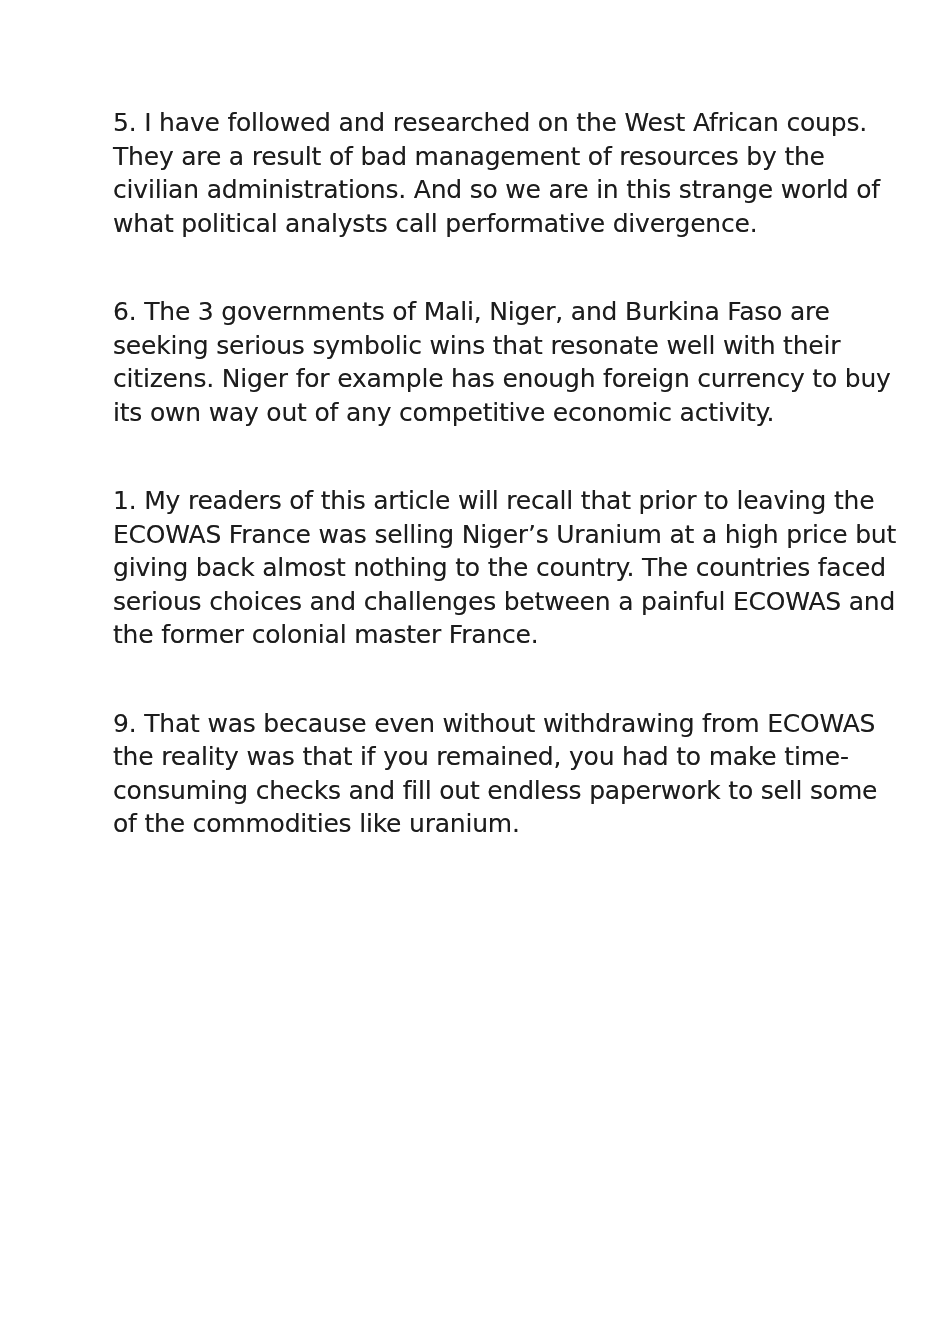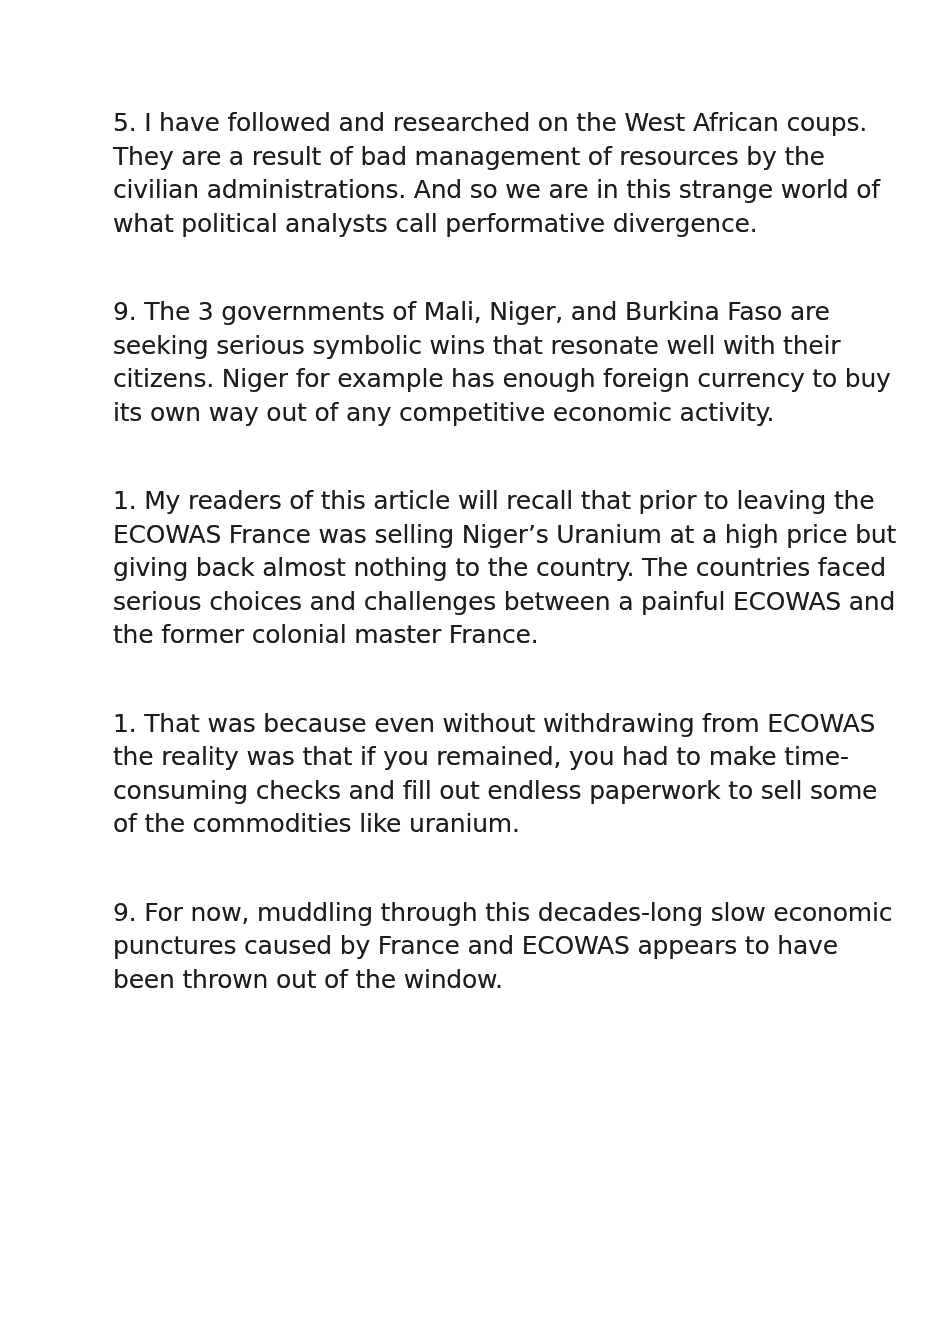--- a/index.html
+++ b/index.html
@@ -98,36 +98,33 @@
 </head>
 <body>
 
 <div class="page">
 
   <div class="doc-body">
     <p>5. I have followed and researched on the West African coups.
 They are a result of bad management of resources by the
 civilian administrations. And so we are in this strange world of
 what political analysts call performative divergence.</p>
-    <p>9. The 3 governments of Mali, Niger, and Burkina Faso are
+    <p>6. The 3 governments of Mali, Niger, and Burkina Faso are
 seeking serious symbolic wins that resonate well with their
 citizens. Niger for example has enough foreign currency to buy
 its own way out of any competitive economic activity.</p>
     <p>1. My readers of this article will recall that prior to leaving the
 ECOWAS France was selling Niger’s Uranium at a high price but
 giving back almost nothing to the country. The countries faced
 serious choices and challenges between a painful ECOWAS and
 the former colonial master France.</p>
-    <p>1. That was because even without withdrawing from ECOWAS
+    <p>9. That was because even without withdrawing from ECOWAS
 the reality was that if you remained, you had to make time-
 consuming checks and fill out endless paperwork to sell some
 of the commodities like uranium.</p>
-    <p>9. For now, muddling through this decades-long slow economic
-punctures caused by France and ECOWAS appears to have
-been thrown out of the window.</p>
   </div>
 
   <div class="page-number">2</div>
 
   <div class="scan-smudge"></div>
 
   <div class="stamp-wrap">
     <div class="stamp-box"></div>
     <div class="stamp-line l1">PAN AFRICAN</div>
     <div class="stamp-line l2">FORUM LIMITED</div>

